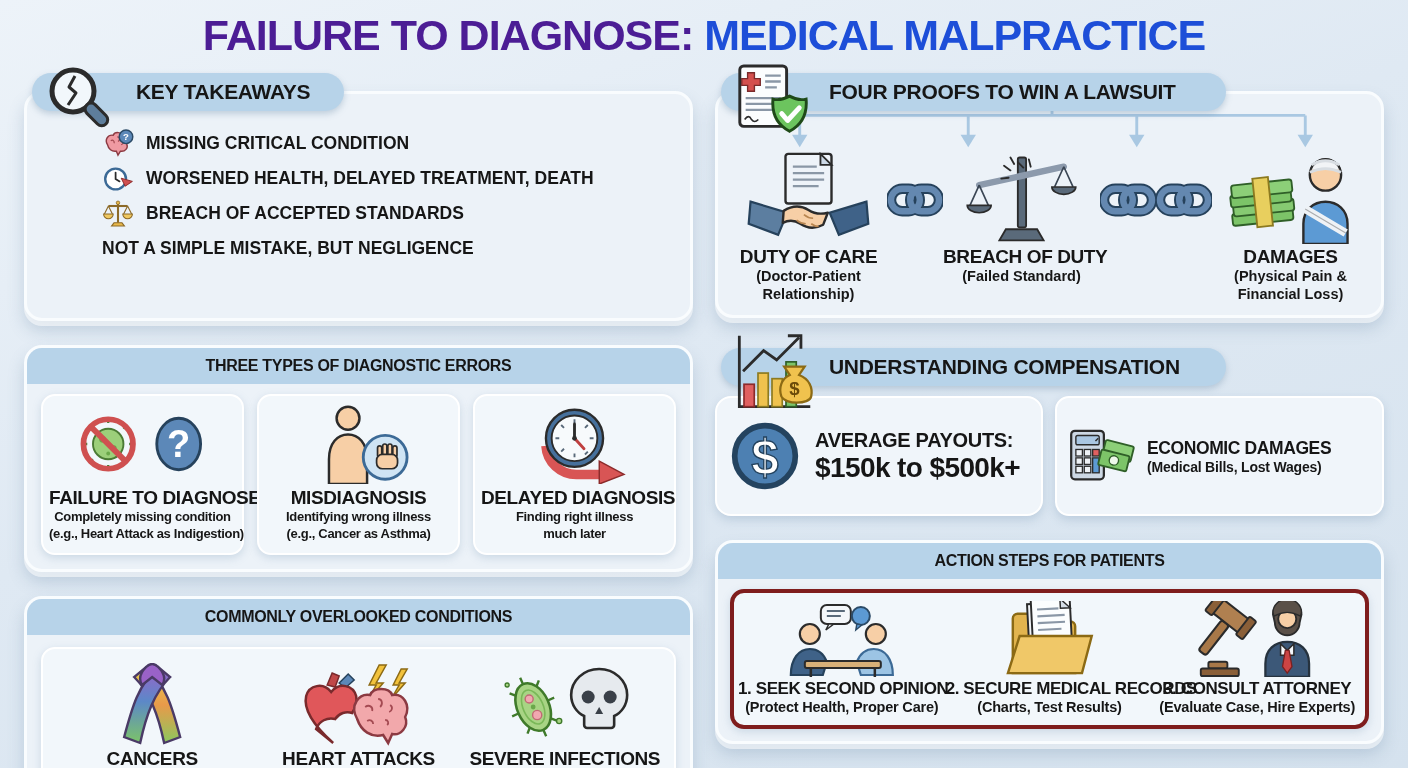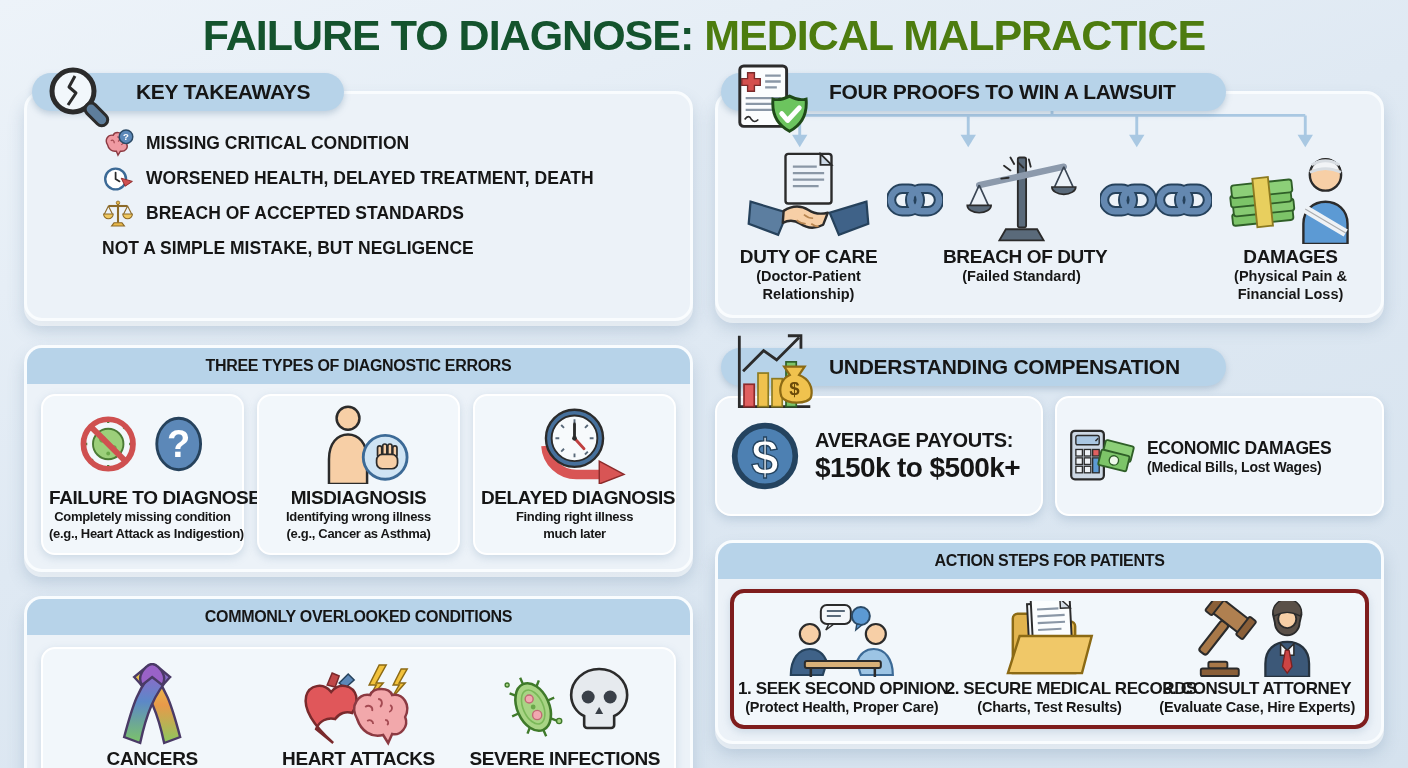--- a/index.html
+++ b/index.html
@@ -3,22 +3,22 @@
 <meta charset="utf-8">
 <style>
   html,body{margin:0;padding:0;}
   body{width:1408px;height:768px;overflow:hidden;
        font-family:"Liberation Sans","DejaVu Sans",sans-serif;
        background:linear-gradient(160deg,#edf3f9 0%,#dfe9f3 45%,#d5e2ee 100%);
        color:#161616;}
   .page{width:1408px;height:768px;position:relative;}
   .title{ text-align:center;padding-top:12px;font-size:43px;font-weight:900;
           letter-spacing:-1px;line-height:1.1;white-space:nowrap;}
-  .title .t-black{color:#14532d;}
-  .title .t-blue{color:#4d7c0f;}
+  .title .t-black{color:#4c1d95;}
+  .title .t-blue{color:#1d4ed8;}
   .cols{display:flex;gap:22px;padding:14px 24px 0;}
   .col{flex:1 1 0;min-width:0;}
 
   
   .panel{background:#ecf2f8;border:3px solid #f9fcfe;border-radius:18px;
          box-shadow:0 5px 0 rgba(255,255,255,.55),0 10px 16px rgba(110,140,170,.30);
          position:relative;}
   .bar-header{height:36px;background:#b7d3e9;border-radius:15px 15px 0 0;
          display:flex;align-items:center;justify-content:center;
          font-size:16px;font-weight:800;letter-spacing:-0.3px;}

